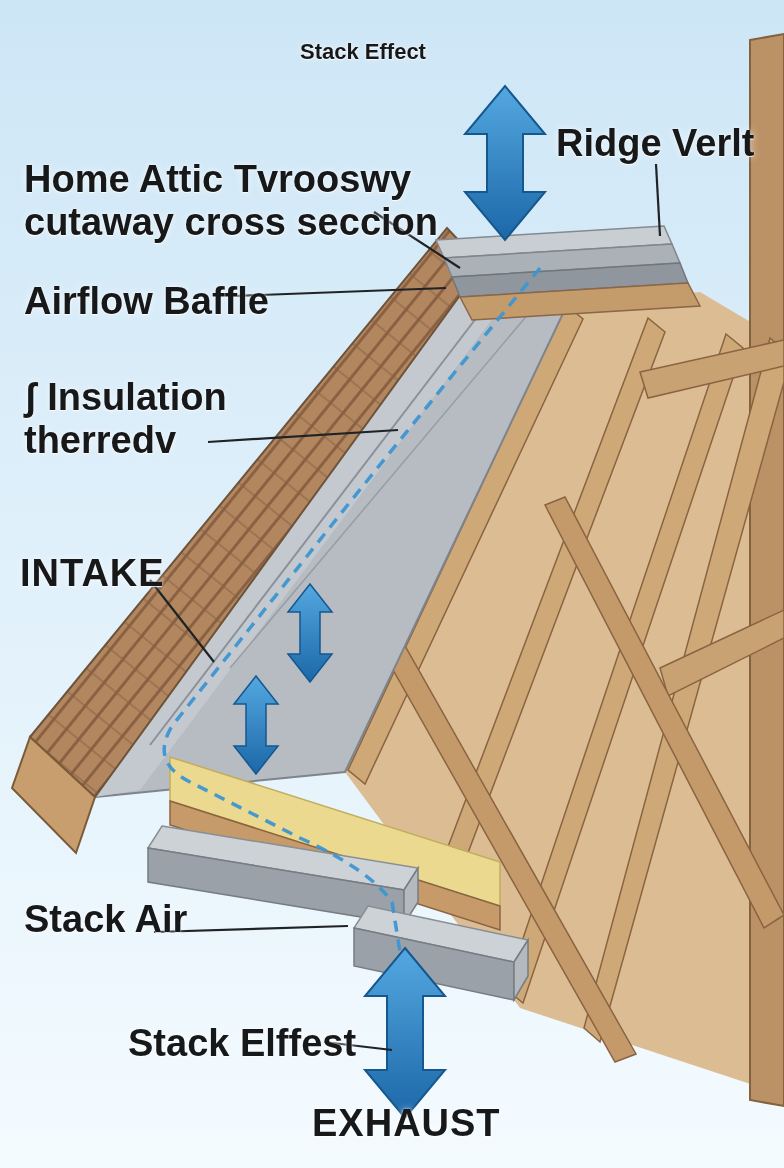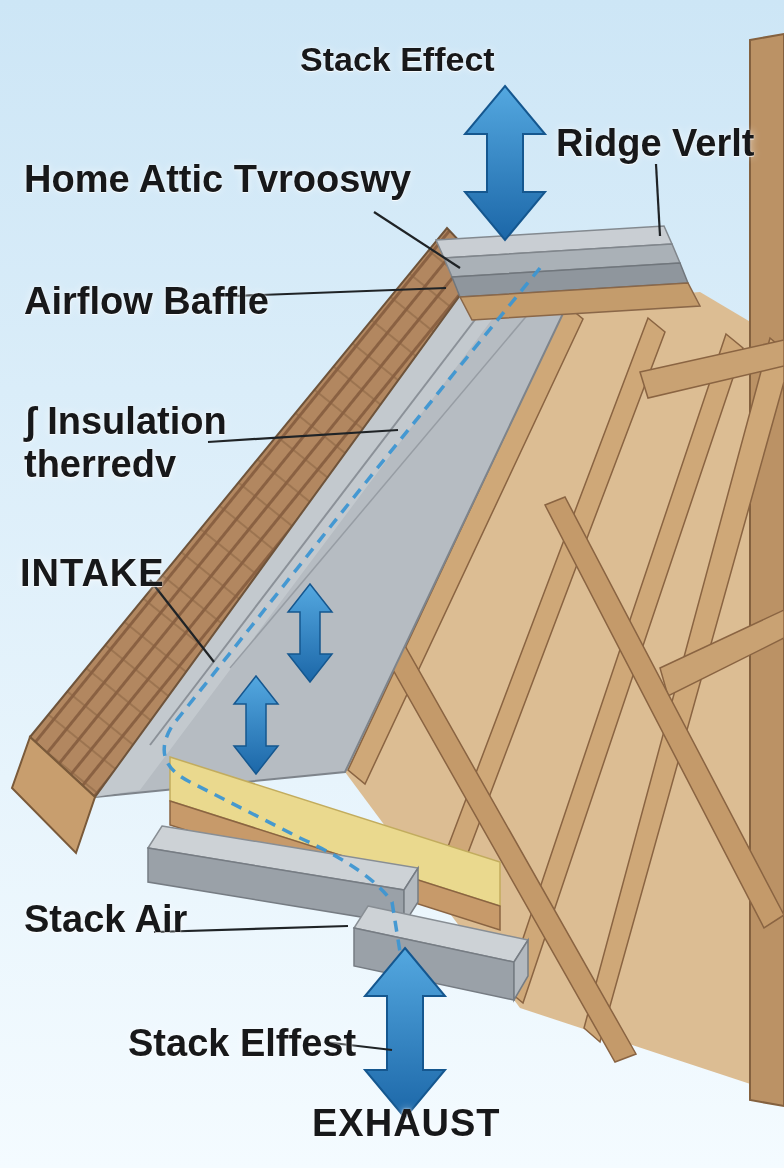--- a/index.html
+++ b/index.html
@@ -6,21 +6,21 @@
   .stage{
     position:relative;width:784px;height:1168px;overflow:hidden;
     font-family:"Liberation Sans", sans-serif;
   }
   .stage svg{position:absolute;inset:0;display:block;}
   .lbl{
     position:absolute;z-index:5;color:var(--label_text,#17181a);
     font-weight:700;line-height:1.12;white-space:nowrap;
     text-shadow:0 1px 0 rgba(255,255,255,.7),0 0 8px rgba(255,255,255,.6),0 0 2px rgba(255,255,255,.8);
   }
-  .fs34{font-size:34px}
+  .fs34{font-size:22px}
   .fs31{font-size:38px}
   .fs29{font-size:38px}
   .caps{letter-spacing:1px}
 </style>
 </head>
 <body>
 
 <div class="stage">
 
   <svg viewBox="0 0 784 1168" width="784" height="1168">
@@ -106,25 +106,26 @@
       <line x1="154" y1="932" x2="348" y2="926"></line>
       <line x1="324" y1="1042" x2="392" y2="1050"></line>
     </g>
   </svg>
 
   <div class="lbl fs34" style="left:300px;top:40px">Stack Effect</div>
   <div class="lbl fs31" style="left:556px;top:122px">Ridge Verlt</div>
 
   <div class="lbl fs29" style="left:24px;top:158px">
     <div>Home Attic Tvrooswy</div>
+    <div>cutaway cross seccion</div>
   </div>
 
   <div class="lbl fs29" style="left:24px;top:280px">Airflow Baffle</div>
 
-  <div class="lbl fs29" style="left:24px;top:400px">
+  <div class="lbl fs29" style="left:24px;top:376px">
     <div>ʃ Insulation</div>
     <div>therredv</div>
   </div>
 
   <div class="lbl fs31 caps" style="left:20px;top:552px">INTAKE</div>
 
   <div class="lbl fs29" style="left:24px;top:898px">
     <div>Stack Air</div>
   </div>
 

